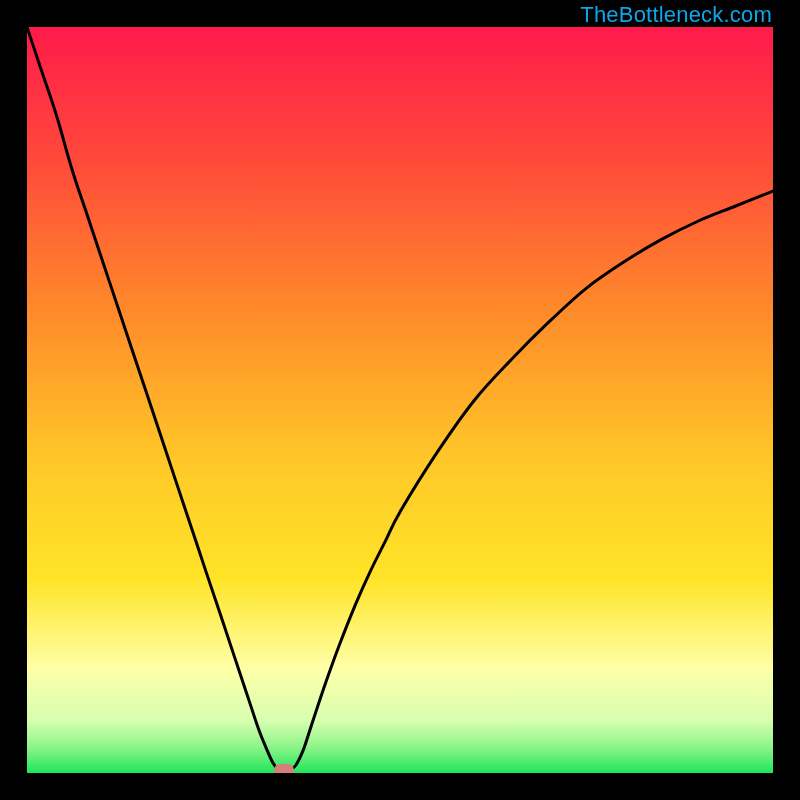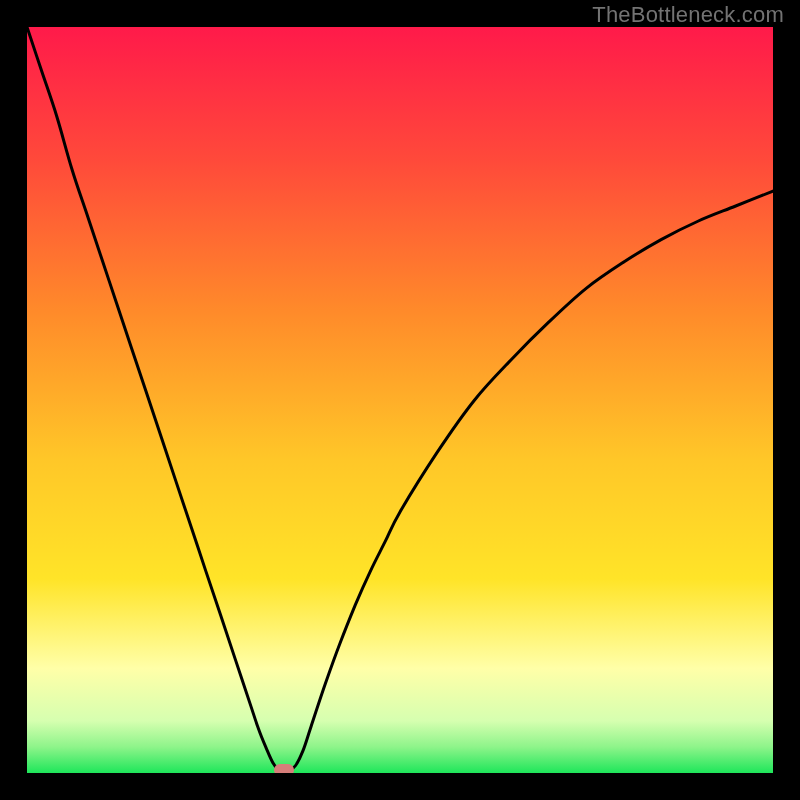--- a/index.html
+++ b/index.html
@@ -24,22 +24,22 @@
     height: 746px;
     overflow: hidden;
   }
   .gradient {
     position: absolute;
     inset: 0;
   }
   .watermark {
     position: absolute;
     top: 2px;
-    right: 16px;
-    color: #737373;
+    right: 28px;
+    color: #0ea5e9;
     font-size: 22px;
     letter-spacing: 0.2px;
     user-select: none;
   }
   svg.curve {
     position: absolute;
     inset: 0;
   }
   .marker {
     position: absolute;

